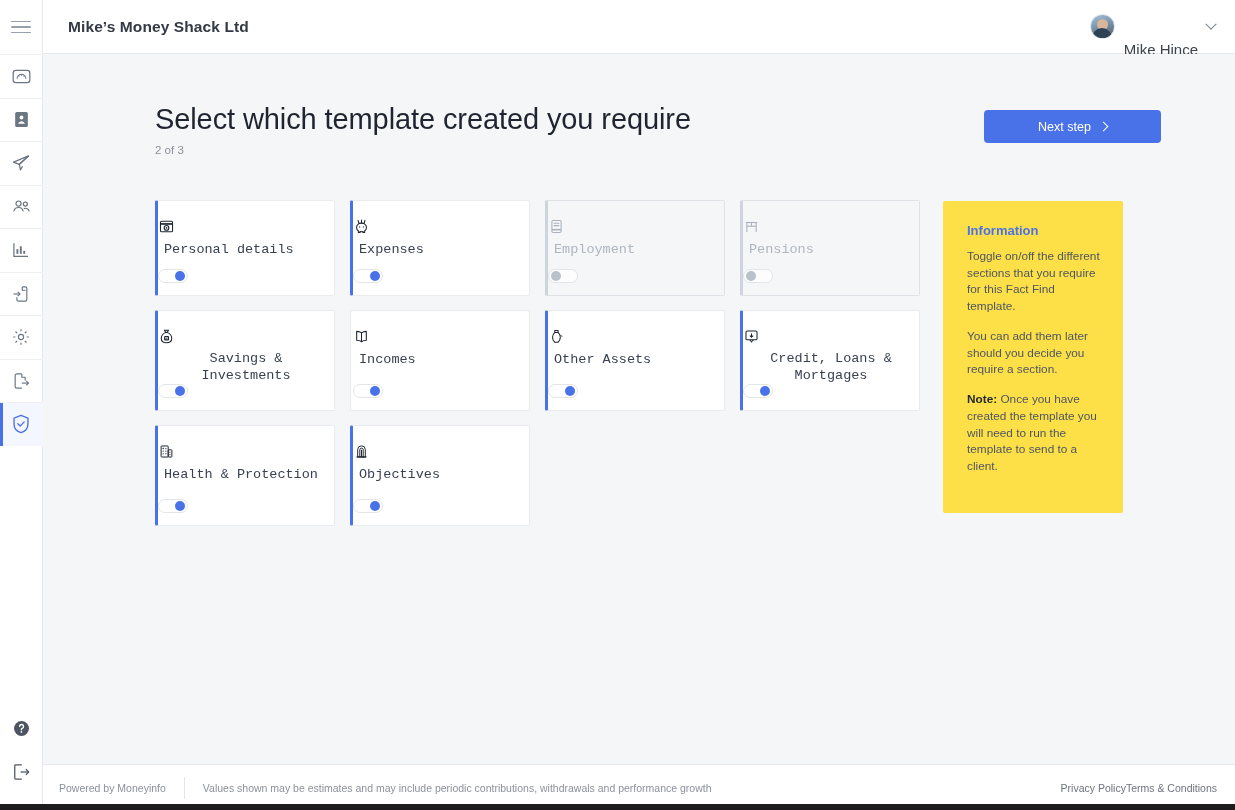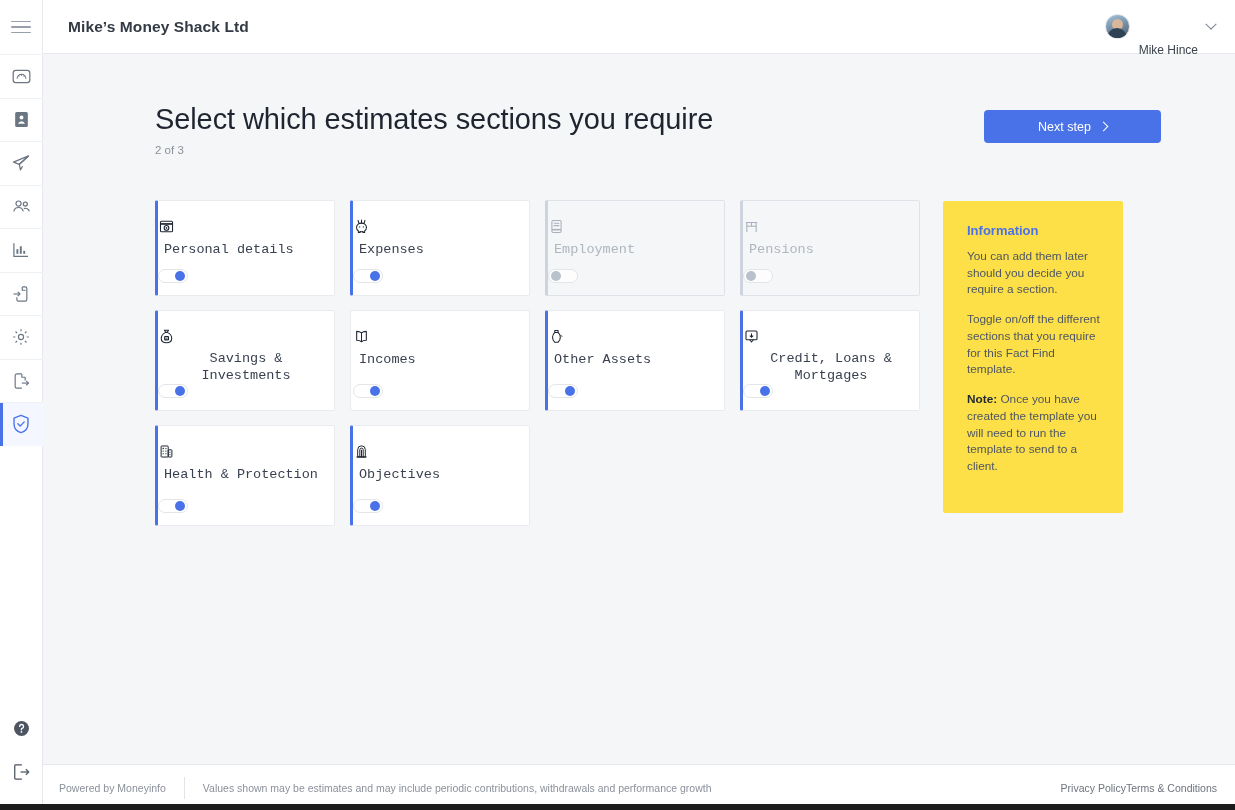--- a/index.html
+++ b/index.html
@@ -105,21 +105,21 @@
   .avatar::before {
     content:""; position:absolute; left:50%; top:18%;
     width:11px; height:11px; margin-left:-5.5px;
     border-radius:50%; background:#d9b79a;
   }
   .avatar::after {
     content:""; position:absolute; left:50%; bottom:-1px;
     width:20px; height:11px; margin-left:-10px;
     border-radius:10px 10px 0 0; background:#2f4254;
   }
-  .user-name { font-size: 12px; color: #3b424c; margin-top: 46px; }
+  .user-name { font-size: 15px; color: #3b424c; margin-top: 46px; }
   .chev-down {
     width: 8px; height: 8px;
     border-right: 1.4px solid #7b838e;
     border-bottom: 1.4px solid #7b838e;
     transform: rotate(45deg) translate(-2px,-2px);
   }
 
   
   .content {
     flex: 1 1 auto;
@@ -429,21 +429,21 @@
         <div class="avatar"></div>
         <span class="user-name">Mike Hince</span>
         <span class="chev-down"></span>
       </div>
     </header>
 
     <main class="content">
 
       <div class="page-head">
         <div>
-          <h1 class="page-title">Select which estimates sections you require</h1>
+          <h1 class="page-title">Select which template created you require</h1>
           <div class="page-step">2 of 3</div>
         </div>
         <button class="next-step-btn">
           <span>Next step</span>
           <span class="arrow"></span>
         </button>
       </div>
 
       <div class="body-region">
 
@@ -605,22 +605,22 @@
               <div class="toggle">
                   <span class="knob"></span>
                 </div>
             </div>
           </div>
 
         </div>
 
         <aside class="info-panel">
           <div class="info-title">Information</div>
+          <p class="info-p">Toggle on/off the different sections that you require for this Fact Find template.</p>
           <p class="info-p">You can add them later should you decide you require a section.</p>
-          <p class="info-p">Toggle on/off the different sections that you require for this Fact Find template.</p>
           <p class="info-p"><b>Note:</b><span> Once you have created the template you will need to run the template to send to a client.</span></p>
         </aside>
 
       </div>
     </main>
 
     <footer class="footer">
       <span class="powered">Powered by Moneyinfo</span>
       <span class="divider"></span>
       <span class="disclaimer">Values shown may be estimates and may include periodic contributions, withdrawals and performance growth</span>

